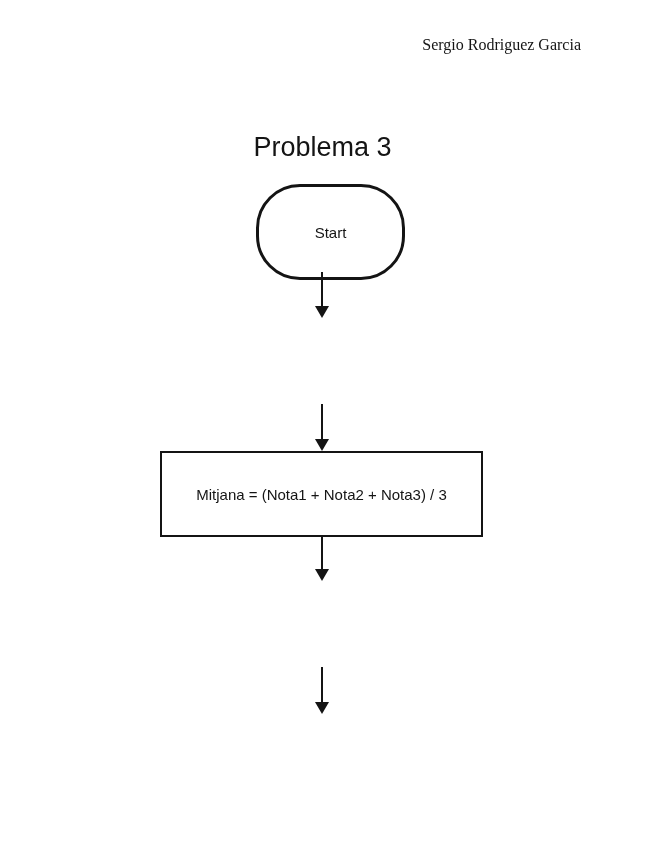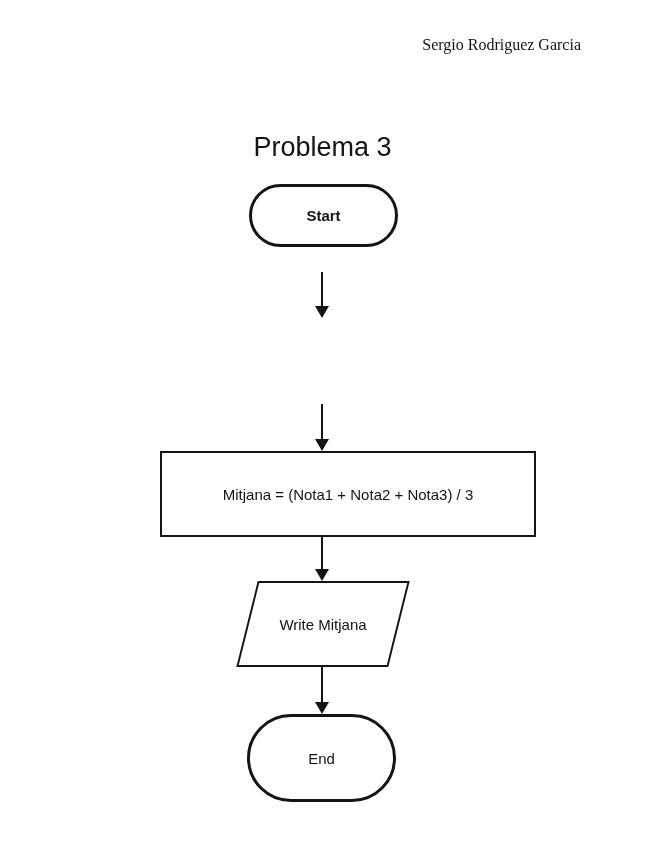--- a/index.html
+++ b/index.html
@@ -94,51 +94,44 @@
 </style>
 </head>
 <body>
 
 <div id="page">
 
   <div class="author">Sergio Rodriguez Garcia</div>
 
   <div class="title">Problema 3</div>
 
-  <div class="node terminal" style="left:249px; top:184px; width:149px; height:63px;font-weight:bold;">
+  <div class="node terminal" style="left:256px; top:184px; width:149px; height:96px;">
     <div class="label">Start</div>
   </div>
 
   <div class="arrow" style="top:272px; height:46px;">
     <div class="line"></div>
     <div class="head"></div>
   </div>
 
 
   <div class="arrow" style="top:404px; height:47px;">
     <div class="line"></div>
     <div class="head"></div>
   </div>
 
-  <div class="node process" style="left:160px; top:451px; width:376px; height:86px;">
+  <div class="node process" style="left:160px; top:451px; width:323px; height:86px;">
     <div class="label">Mitjana = (Nota1 + Nota2 + Nota3) / 3</div>
   </div>
 
   <div class="arrow" style="top:537px; height:44px;">
     <div class="line"></div>
     <div class="head"></div>
   </div>
 
-  <div class="node io" style="left:236px; top:581px; width:174px; height:86px;">
-    <div class="skew"></div>
-    <div class="label">Write Mitjana</div>
-  </div>
 
   <div class="arrow" style="top:667px; height:47px;">
     <div class="line"></div>
     <div class="head"></div>
   </div>
 
-  <div class="node terminal" style="left:247px; top:714px; width:149px; height:88px;">
-    <div class="label">End</div>
-  </div>
 
 </div>
 
 </body></html>

